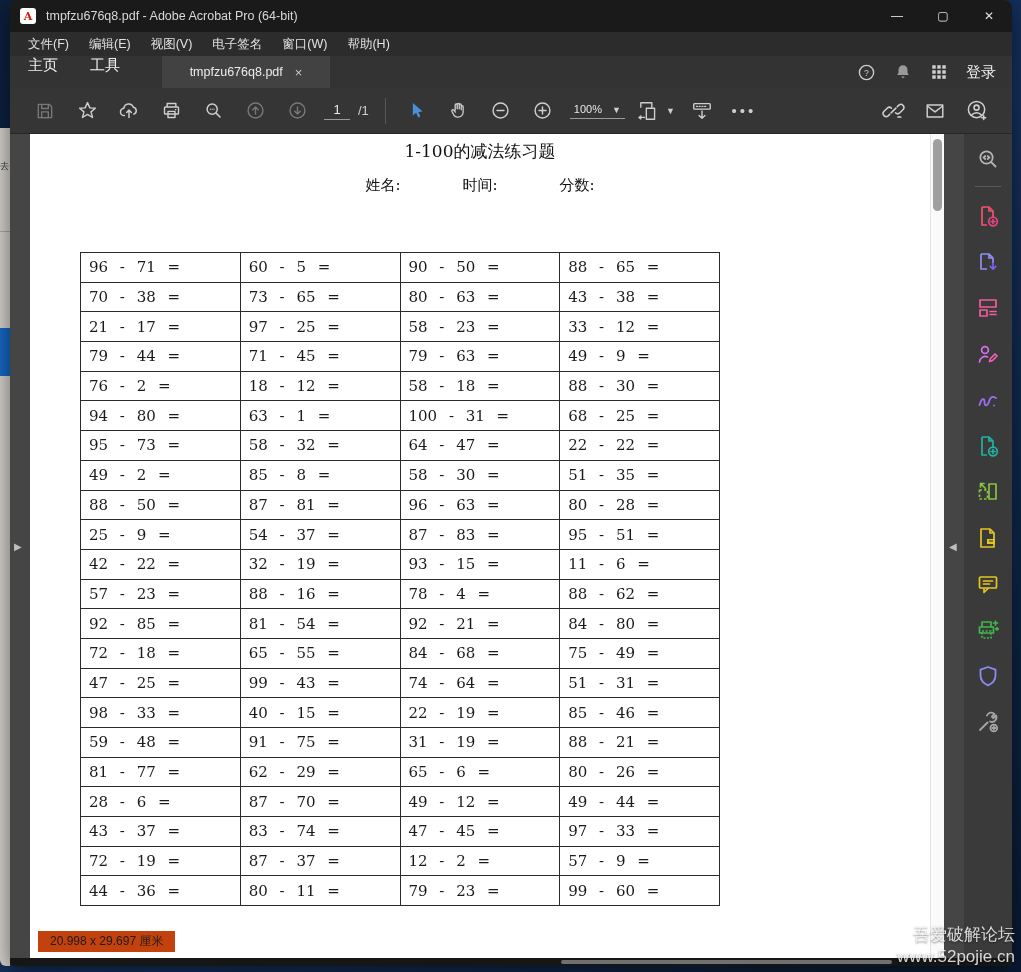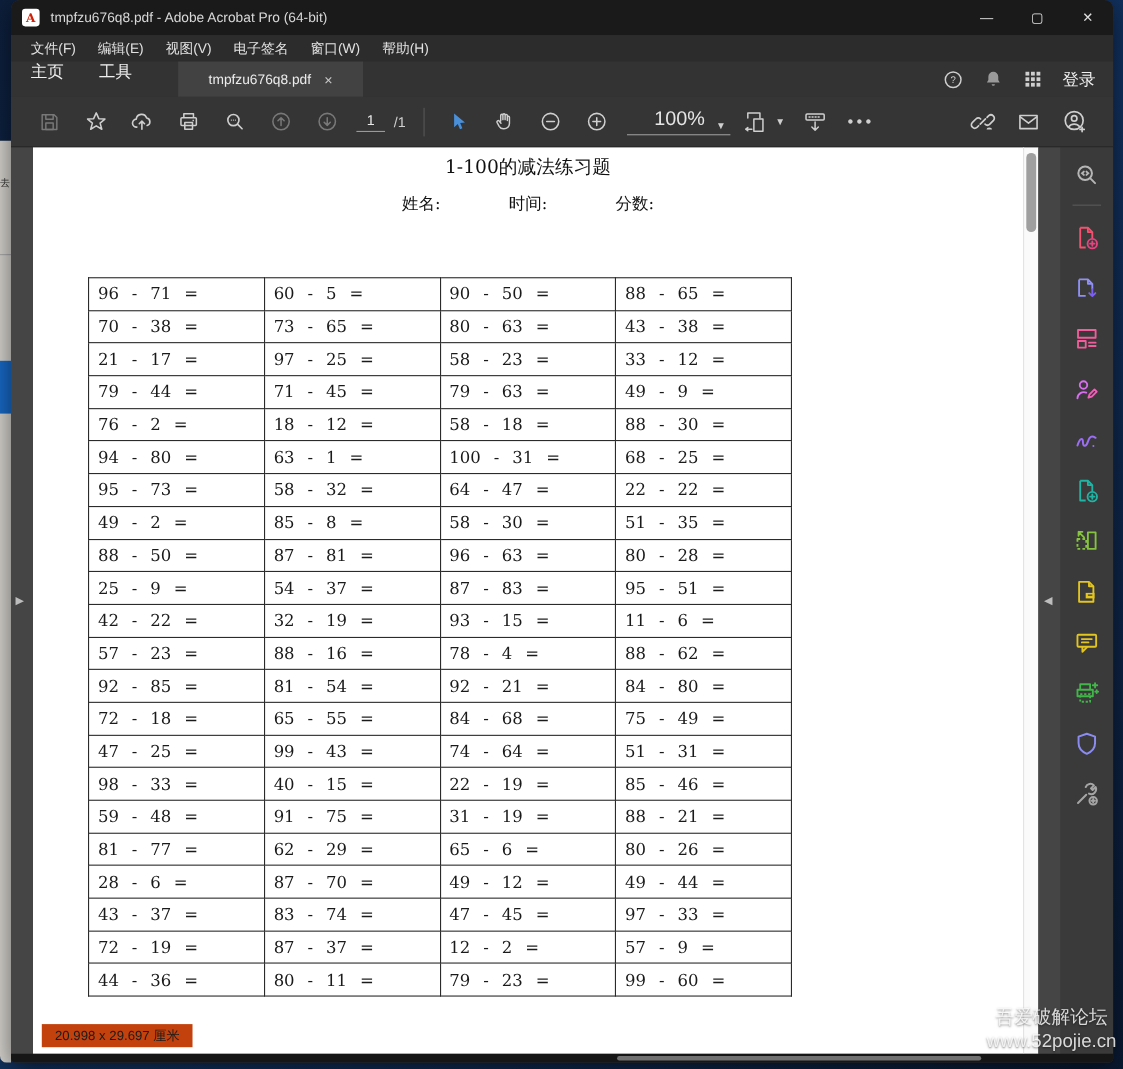--- a/index.html
+++ b/index.html
@@ -51,21 +51,21 @@
 
   
   .toolbar{ height:46px; background:#353535; border-bottom:1px solid #262626; display:flex; align-items:center; padding:0 14px; flex:0 0 auto; }
   .tbtn{ width:42px; height:36px; display:flex; align-items:center; justify-content:center; color:#cfcfcf; }
   .tbtn.dim{ color:#787878; }
   .pageno{ display:flex; align-items:end; margin:0 6px; }
   .pageno .box{ width:26px; text-align:center; color:#e8e8e8; font-size:13px; border-bottom:1px solid #9a9a9a; padding-bottom:2px; }
   .pageno .total{ color:#cfcfcf; font-size:13px; margin-left:8px; padding-bottom:2px; }
   .tdivider{ width:1px; height:26px; background:#575757; margin:0 10px; }
   .zoombox{ display:flex; align-items:end; gap:10px; border-bottom:1px solid #9a9a9a; padding:0 4px 3px 4px; margin:0 6px; }
-  .zoombox .zval{ color:#e6e6e6; font-size:18px;margin-left:21px; }
+  .zoombox .zval{ color:#e6e6e6; font-size:11px; }
   .caret{ color:#cfcfcf; font-size:9px; }
   .dots{ color:#cfcfcf; font-size:15px; letter-spacing:3px; }
   .tb-right{ margin-left:auto; display:flex; align-items:center; }
 
   
   .content{ flex:1 1 auto; display:flex; min-height:0; position:relative; }
   .left-rail{ width:20px; background:#454545; position:relative; flex:0 0 auto; }
   .rail-arrow{ position:absolute; top:50%; transform:translateY(-50%); left:4px; color:#bdbdbd; font-size:10px; }
   .docwrap{ flex:1 1 auto; background:#ffffff; overflow:hidden; position:relative; }
 
@@ -90,21 +90,21 @@
   .bottombar{ height:8px; background:#161616; position:relative; flex:0 0 auto; }
   .hthumb{ position:absolute; left:55%; top:2px; width:33%; height:4px; background:#707070; border-radius:2px; }
 
   .size-tip{
     position:absolute; left:8px; bottom:6px; z-index:40;
     background:#c2410c; color:#1c1c1c; font-size:12px; padding:2px 12px;margin-top:17px;
   }
 
   
   .watermark{
-    position:absolute; right:6px; bottom:14px; z-index:50; text-align:center;
+    position:absolute; right:6px; bottom:4px; z-index:50; text-align:right;
     color:rgba(255,255,255,.82); font-size:17px; line-height:1.3;
     text-shadow:0 1px 2px rgba(0,0,0,.5);
   }
 </style>
 </head>
 <body>
 
 <div class="bg-window">
   <div class="bg-text">去</div>
   <div class="bg-line"></div>

